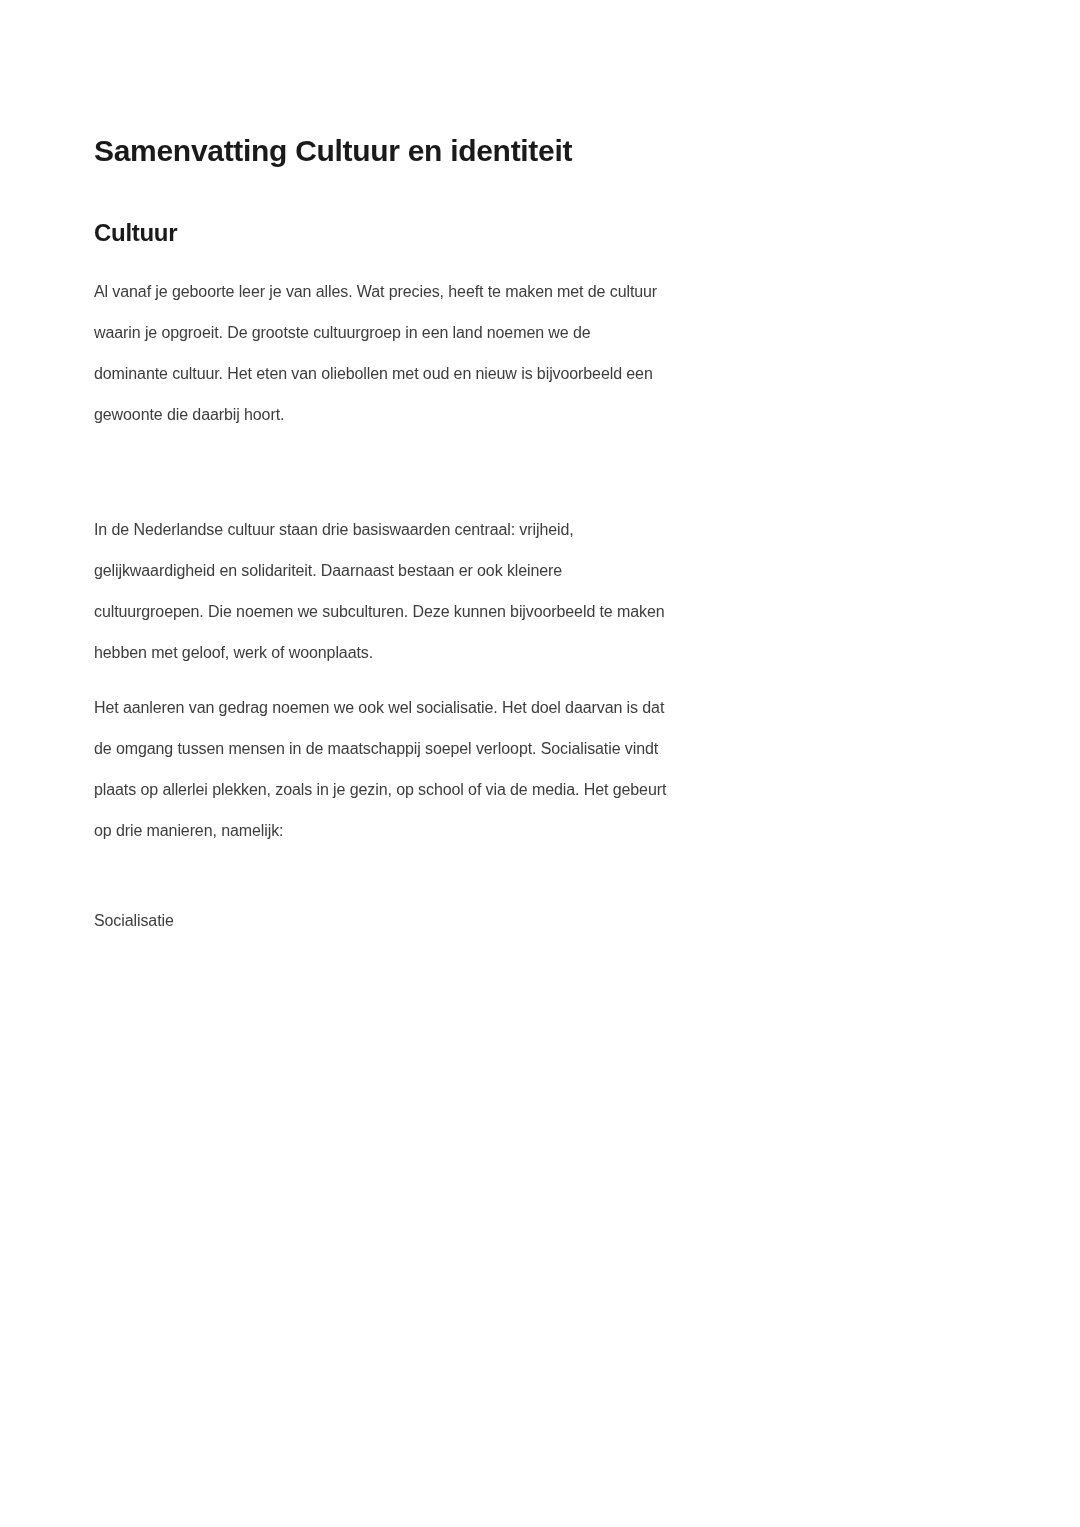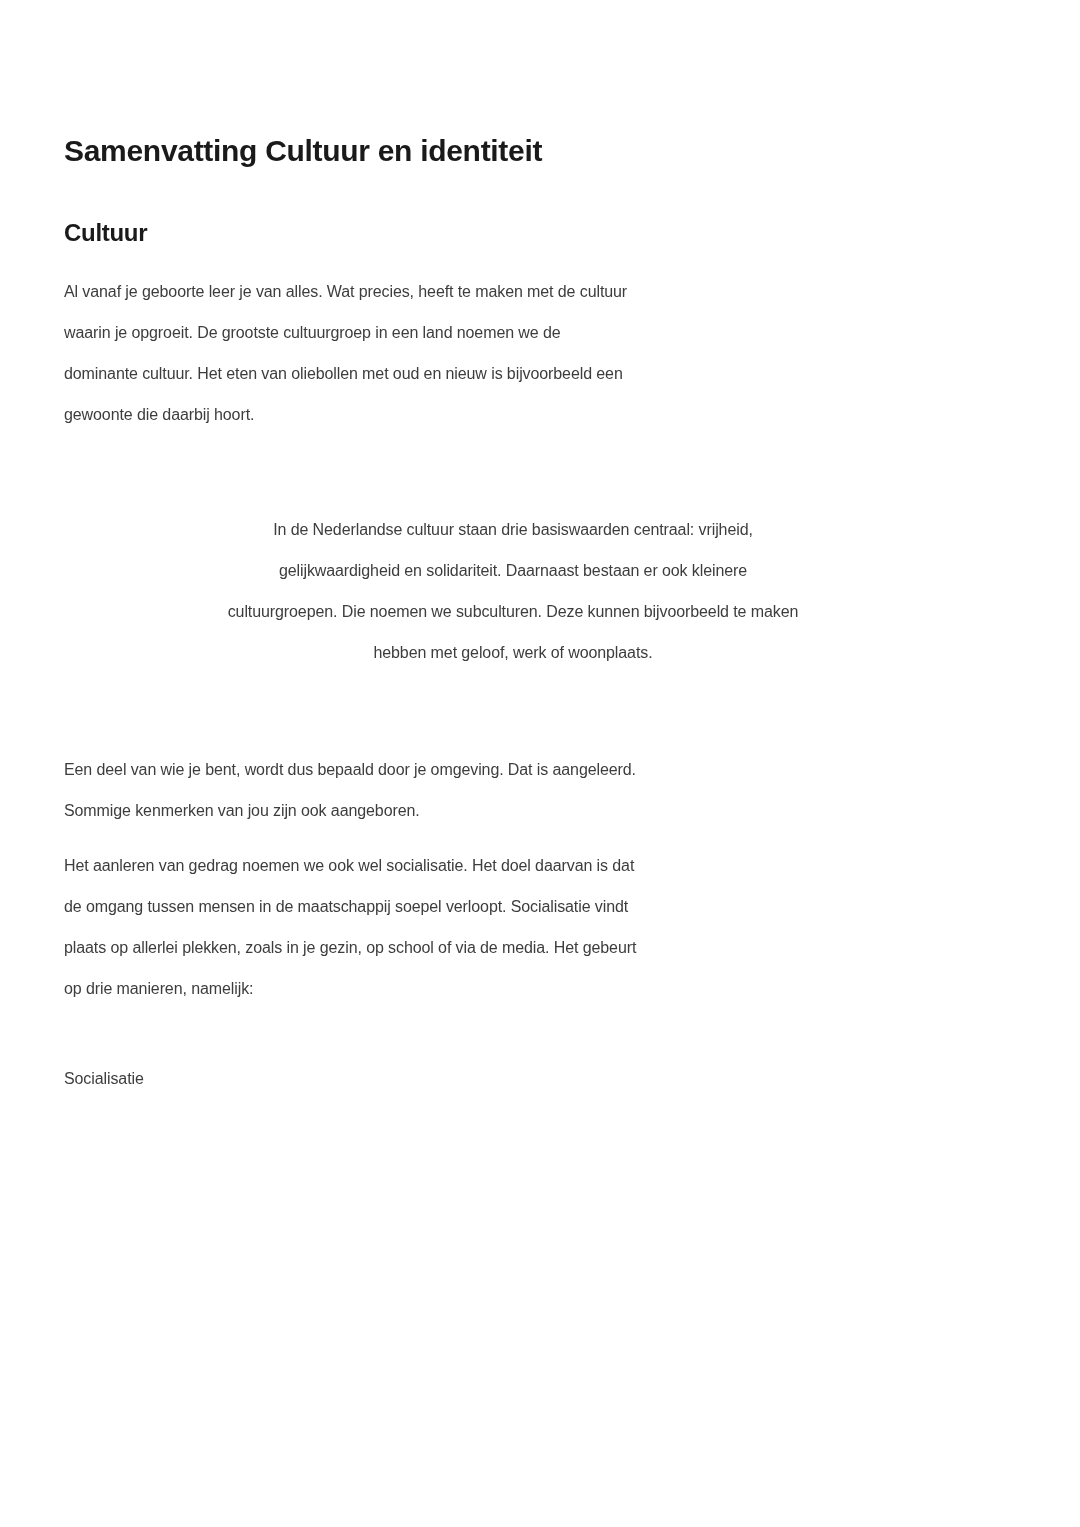--- a/index.html
+++ b/index.html
@@ -11,21 +11,21 @@
     width: 1080px;
     height: 1527px;
     font-family: "Liberation Sans", sans-serif;
     overflow: hidden;
   }
   .page {
     box-sizing: border-box;
     width: 1080px;
     height: 1527px;
     background: var(--page-bg, #ffffff);
-    padding: 133px 118px 0 64px;
+    padding: 133px 118px 0 94px;
   }
   .doc-title {
     margin: 0;
     font-size: 30px;
     line-height: 36px;
     font-weight: 700;
     letter-spacing: -0.3px;
     color: var(--heading-color, #1a1a1a);
   }
   .section-heading {
@@ -39,21 +39,21 @@
   .body-text {
     margin: 0;
     font-size: 16px;
     line-height: 41px;
     font-weight: 400;
     letter-spacing: -0.1px;
     color: var(--body-color, #3d3d3d);
     white-space: pre-line;
   }
   .p-intro        { margin-top: 20px; }
-  .p-basiswaarden { margin-top: 74px; text-align: center; }
+  .p-basiswaarden { margin-top: 74px; }
   .p-aangeleerd   { margin-top: 76px; }
   .subheading     { margin-top: 49px; }
   .p-socialisatie { margin-top: 14px; }
   .list-item      { margin-top: 17px; }
   .list-item + .list-item { margin-top: 16px; }
 </style>
 </head>
 <body>
 
 <div class="page">
@@ -65,22 +65,20 @@
   <p class="body-text p-intro">Al vanaf je geboorte leer je van alles. Wat precies, heeft te maken met de cultuur
 waarin je opgroeit. De grootste cultuurgroep in een land noemen we de
 dominante cultuur. Het eten van oliebollen met oud en nieuw is bijvoorbeeld een
 gewoonte die daarbij hoort.</p>
 
   <p class="body-text p-basiswaarden">In de Nederlandse cultuur staan drie basiswaarden centraal: vrijheid,
 gelijkwaardigheid en solidariteit. Daarnaast bestaan er ook kleinere
 cultuurgroepen. Die noemen we subculturen. Deze kunnen bijvoorbeeld te maken
 hebben met geloof, werk of woonplaats.</p>
 
-  <p class="body-text p-aangeleerd">Een deel van wie je bent, wordt dus bepaald door je omgeving. Dat is aangeleerd.
-Sommige kenmerken van jou zijn ook aangeboren.</p>
 
   <p class="body-text p-socialisatie">Het aanleren van gedrag noemen we ook wel socialisatie. Het doel daarvan is dat
 de omgang tussen mensen in de maatschappij soepel verloopt. Socialisatie vindt
 plaats op allerlei plekken, zoals in je gezin, op school of via de media. Het gebeurt
 op drie manieren, namelijk:</p>
 
   <p class="body-text subheading">Socialisatie</p>
 
 
 </div>

